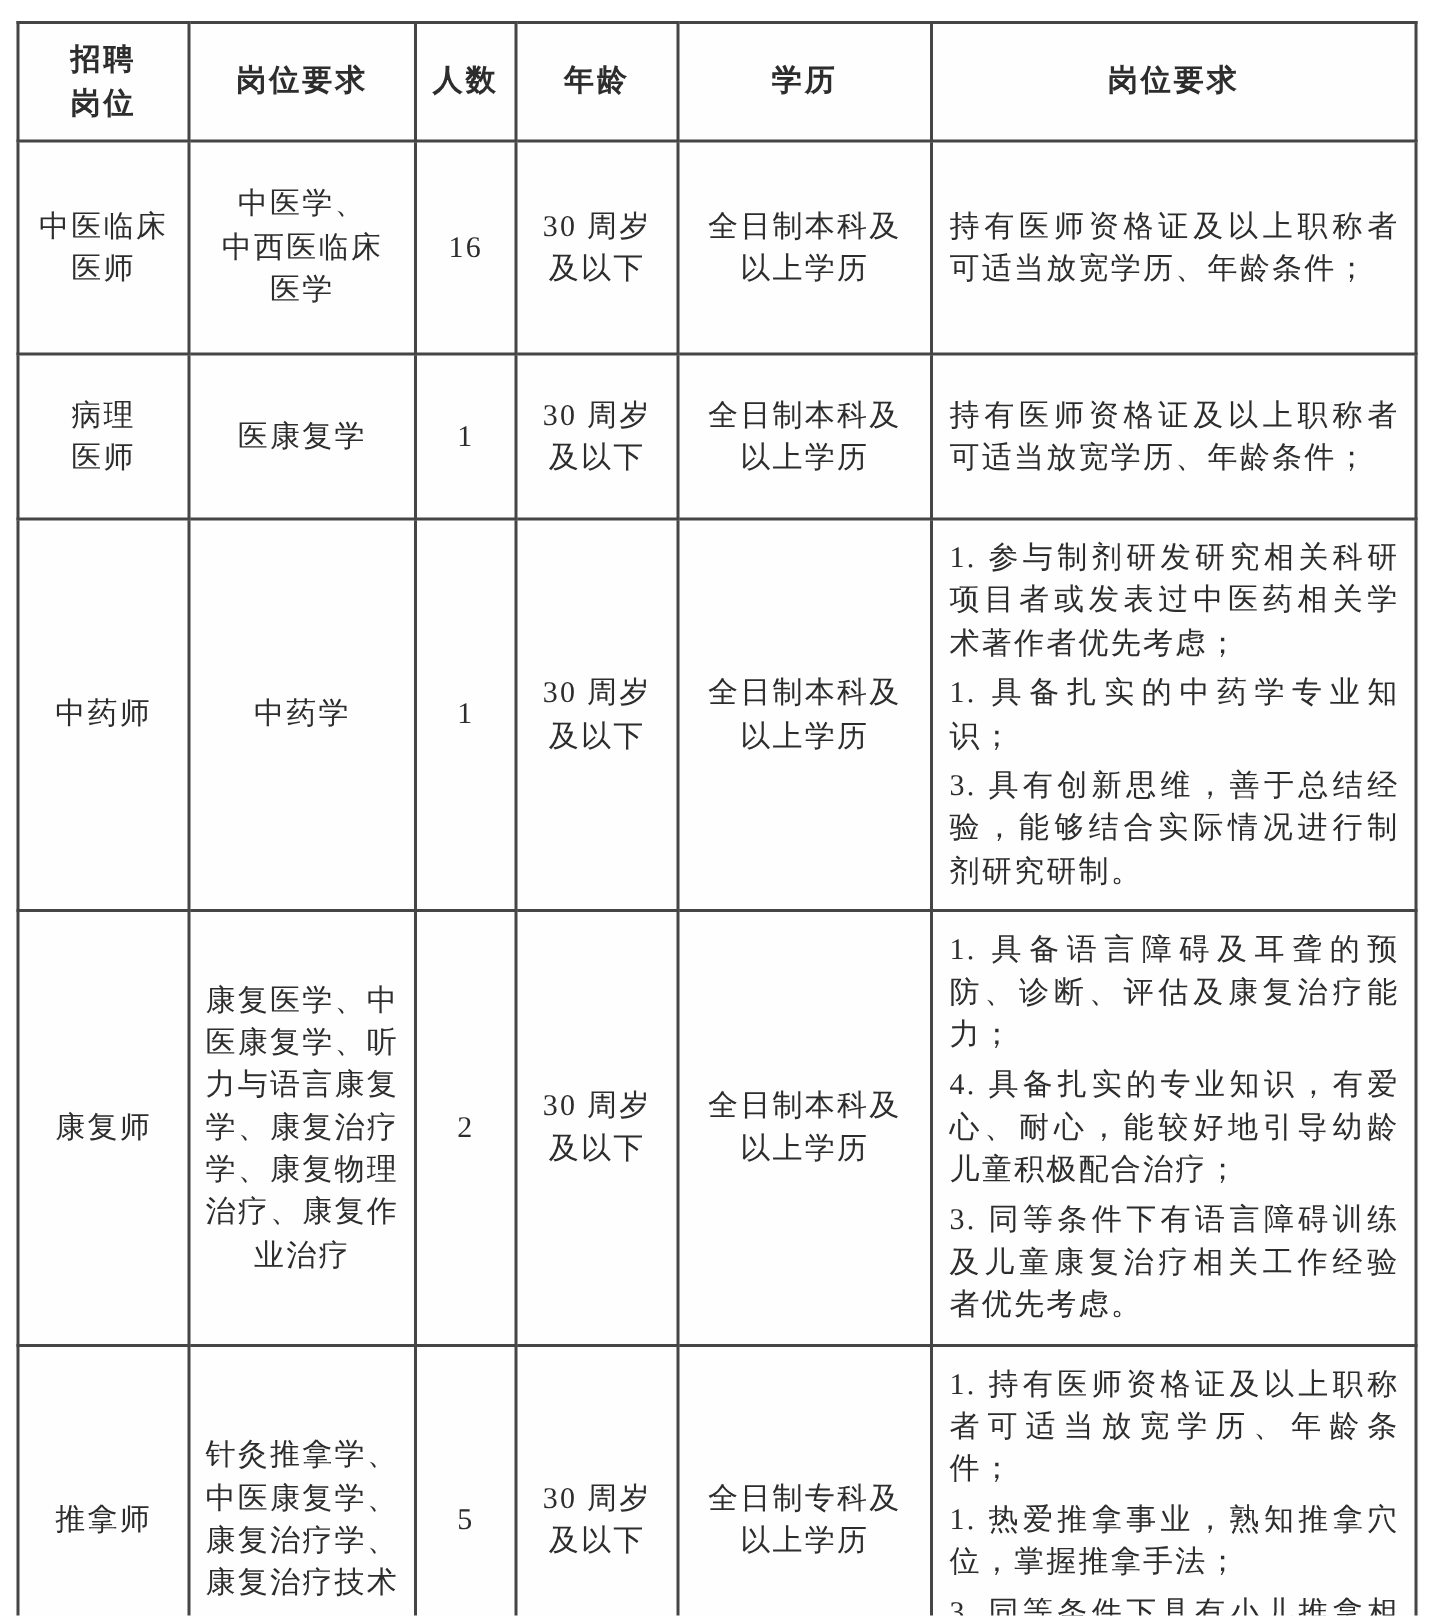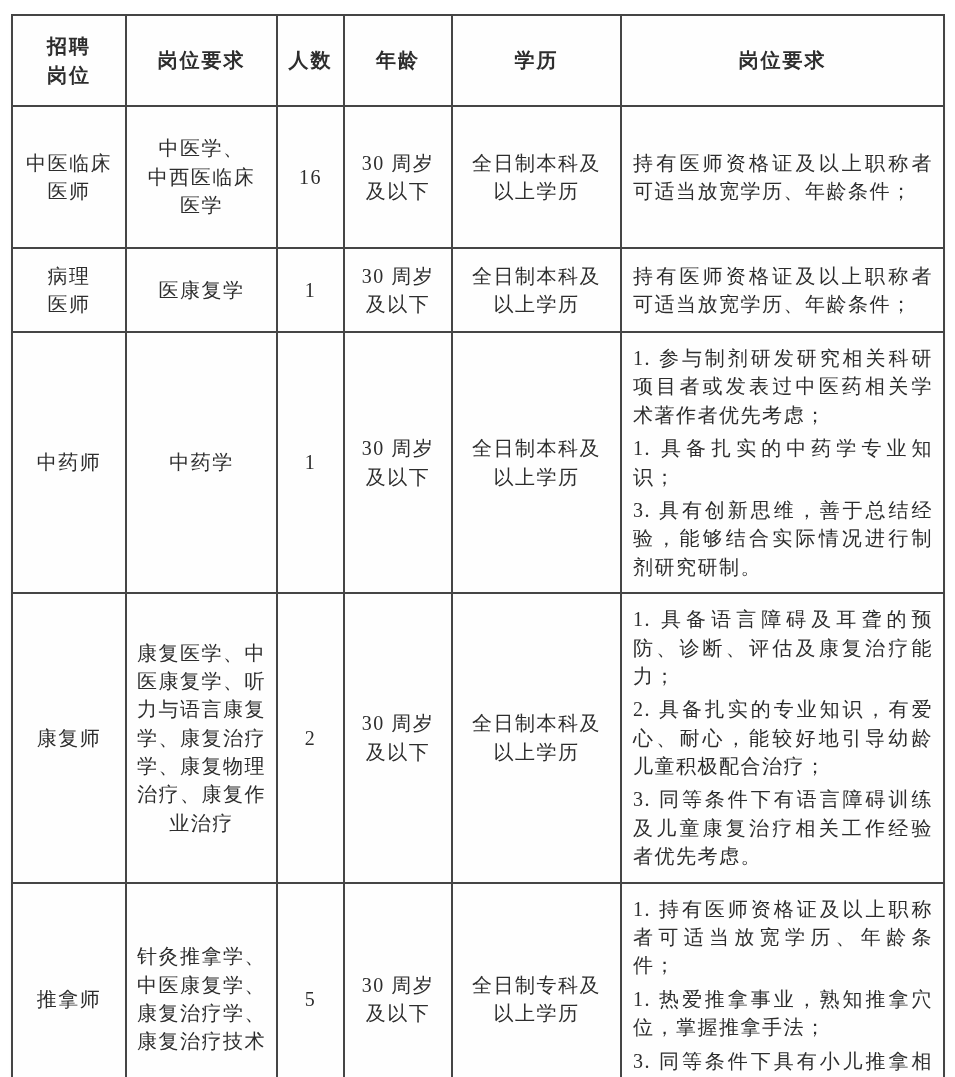--- a/index.html
+++ b/index.html
@@ -56,21 +56,21 @@
   <table class="recruit-table">
     <colgroup>
       <col class="c-position">
       <col class="c-major">
       <col class="c-count">
       <col class="c-age">
       <col class="c-education">
       <col class="c-req">
     </colgroup>
     <thead>
-      <tr style="height:91px">
+      <tr style="height:79px">
         <th>招聘
 岗位</th>
         <th>岗位要求</th>
         <th>人数</th>
         <th>年龄</th>
         <th>学历</th>
         <th>岗位要求</th>
       </tr>
     </thead>
     <tbody>
@@ -82,21 +82,21 @@
 医学</td>
         <td>16</td>
         <td>30 周岁
 及以下</td>
         <td>全日制本科及
 以上学历</td>
         <td class="req">
             <p>持有医师资格证及以上职称者可适当放宽学历、年龄条件；</p>
           </td>
       </tr>
-      <tr style="height:84px">
+      <tr style="height:110px">
         <td>病理
 医师</td>
         <td>医康复学</td>
         <td>1</td>
         <td>30 周岁
 及以下</td>
         <td>全日制本科及
 以上学历</td>
         <td class="req">
             <p>持有医师资格证及以上职称者可适当放宽学历、年龄条件；</p>
@@ -125,21 +125,21 @@
 学、康复物理
 治疗、康复作
 业治疗</td>
         <td>2</td>
         <td>30 周岁
 及以下</td>
         <td>全日制本科及
 以上学历</td>
         <td class="req">
             <p>1. 具备语言障碍及耳聋的预防、诊断、评估及康复治疗能力；</p>
-            <p>2. 具备扎实的专业知识，有爱心、耐心，能较好地引导幼龄儿童积极配合治疗；</p>
+            <p>4. 具备扎实的专业知识，有爱心、耐心，能较好地引导幼龄儿童积极配合治疗；</p>
             <p>3. 同等条件下有语言障碍训练及儿童康复治疗相关工作经验者优先考虑。</p>
           </td>
       </tr>
       <tr style="height:180px">
         <td>推拿师</td>
         <td>针灸推拿学、
 中医康复学、
 康复治疗学、
 康复治疗技术</td>
         <td>5</td>

